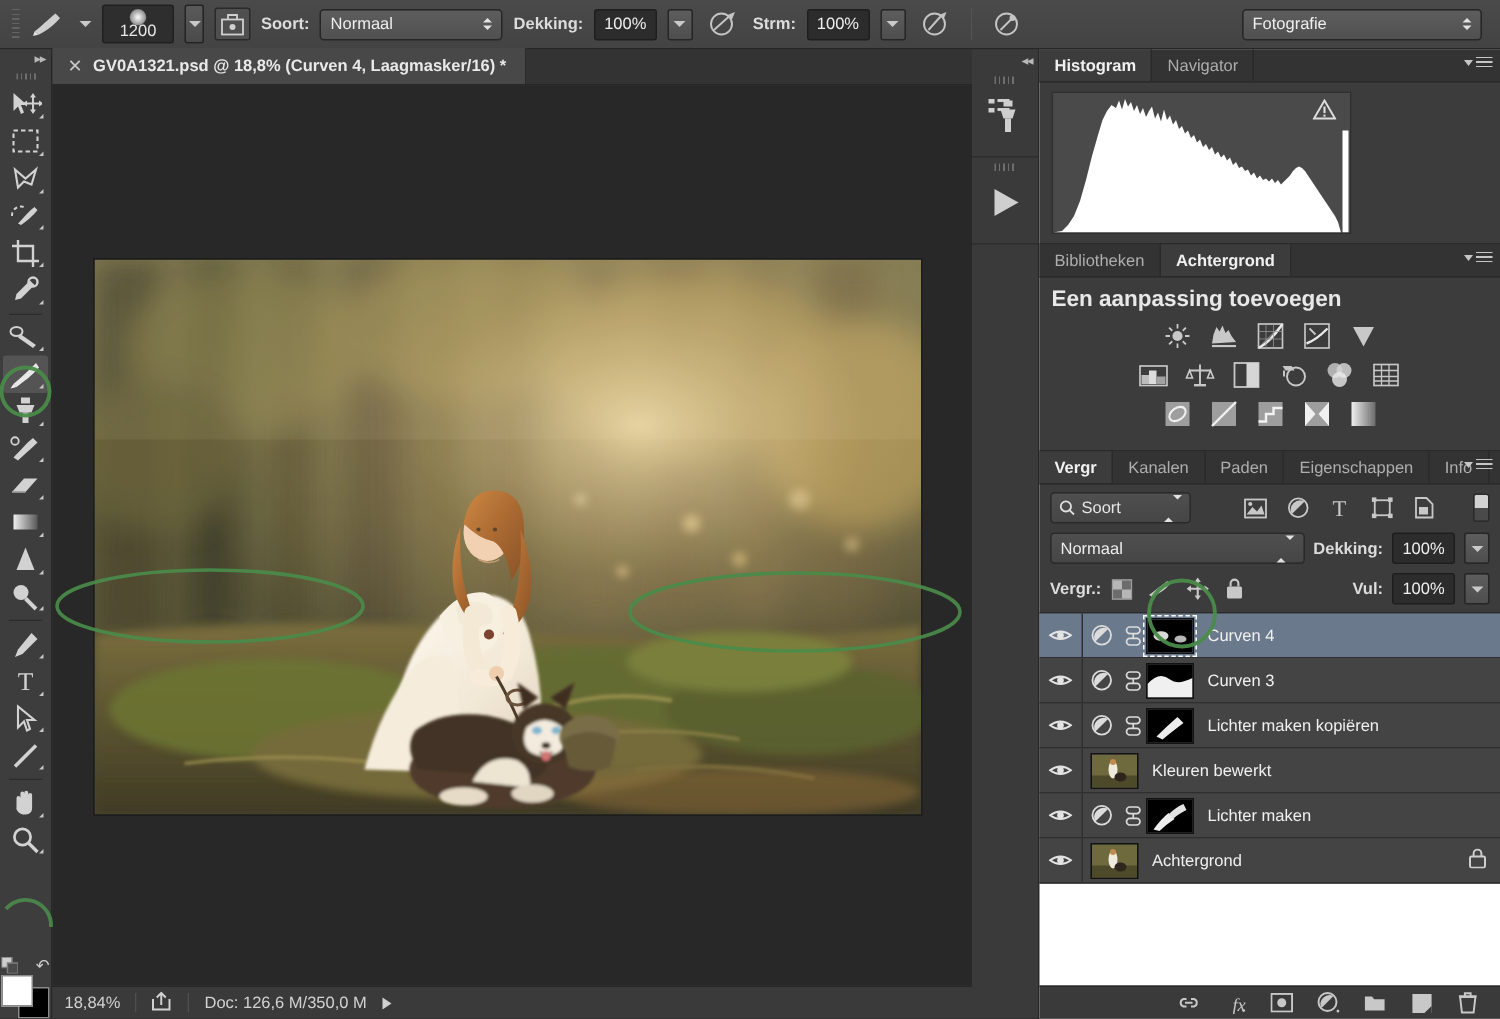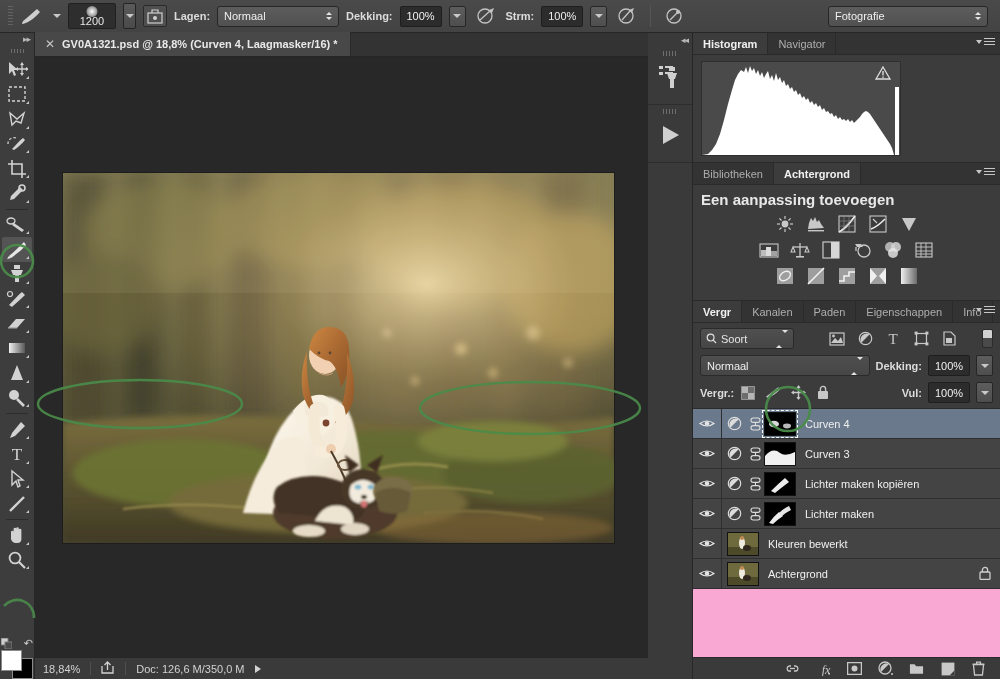--- a/index.html
+++ b/index.html
@@ -100,21 +100,21 @@
   .st-sep{width:1px;height:13px;background:#2c2c2c;border-right:1px solid #4f4f4f;}
   .tri-right{width:0;height:0;border-top:4px solid transparent;border-bottom:4px solid transparent;border-left:6px solid #d2d2d2;}
 
   
   .minidock{position:absolute;left:648px;top:33px;width:45px;height:646px;background:#3a3a3a;border-right:1px solid #272727;}
   .md-head{height:14px;display:flex;align-items:center;justify-content:flex-end;padding-right:4px;}
   .md-cell{height:58px;border-bottom:1px solid #2d2d2d;display:flex;flex-direction:column;align-items:center;padding-top:4px;}
   .md-grip{width:15px;height:5px;background:repeating-linear-gradient(to right,#6e6e6e 0 1px,transparent 1px 3px);margin-bottom:8px;}
 
   
-  .rightcol{position:absolute;left:693px;top:33px;width:307px;height:646px;background:#f9a8d4;}
+  .rightcol{position:absolute;left:693px;top:33px;width:307px;height:646px;background:#ffffff;}
   .panel{background:#3c3c3c;}
   .tabrow{height:22px;background:#333;display:flex;align-items:stretch;position:relative;border-bottom:1px solid #2a2a2a;}
   .ptab{padding:0 10px;display:flex;align-items:center;font-size:11px;color:#aeaeae;border-right:1px solid #2a2a2a;}
   .ptab.active{background:#3c3c3c;color:#f0f0f0;font-weight:bold;}
   .pmenu{position:absolute;right:5px;top:5px;display:flex;align-items:center;gap:2px;}
   .pmenu .t{width:0;height:0;border-left:3px solid transparent;border-right:3px solid transparent;border-top:4px solid #c6c6c6;}
   .pmenu .l{width:11px;height:8px;background:repeating-linear-gradient(to bottom,#c6c6c6 0 1px,transparent 1px 3px);}
 
   .histbody{height:107px;padding:6px 8px;}
   .histbox{position:relative;width:200px;height:95px;background:#4a4a4a;border:1px solid #2f2f2f;}
@@ -175,21 +175,21 @@
       </div>
 
     <div class="iconbtn framed">
       <svg width="16" height="15" viewBox="0 0 16 15">
         <rect x="1" y="4" width="14" height="10" fill="none" stroke="#d0d0d0" stroke-width="1.2"></rect>
         <path d="M5 4 L5 1 L11 1 L11 4" fill="none" stroke="#d0d0d0" stroke-width="1.2"></path>
         <circle cx="8" cy="9" r="2" fill="#d0d0d0"></circle>
       </svg>
     </div>
 
-    <span class="lbl">Lagen:</span>
+    <span class="lbl">Soort:</span>
     <div class="select" style="width:122px">
       <span>Normaal</span>
       <span class="arrows">
           <i class="ar-up"></i>
           <i class="ar-dn"></i>
         </span>
     </div>
 
     <span class="lbl">Dekking:</span>
     <div class="numfield">
@@ -988,69 +988,69 @@
           <span class="lname">Lichter maken kopiëren</span>
         </div>
 
         <div class="layer">
           <span class="eyecell">
             <svg width="16" height="11" viewBox="0 0 16 11">
                 <path d="M1 5.5 q7 -5 14 0 q-7 5 -14 0 Z" fill="none" stroke="#e4e4e4" stroke-width="1.2"></path>
                 <circle cx="8" cy="5.5" r="2.2" fill="#e4e4e4"></circle>
               </svg>
           </span>
-          <span class="adjbadge">
-            <svg width="15" height="15" viewBox="0 0 15 15">
-                <circle cx="7.5" cy="7.5" r="6.2" fill="none" stroke="#dcdcdc" stroke-width="1.2"></circle>
-            <path d="M3.3 11.7 A6.2 6.2 0 0 1 11.7 3.3 Z" fill="#dcdcdc"></path>
-              </svg>
-          </span>
-          <span class="linkcell">
-            <svg width="11" height="14" viewBox="0 0 11 14">
-                <rect x="1" y="1" width="9" height="4.4" rx="2.2" fill="none" stroke="#dcdcdc" stroke-width="1.1"></rect>
-            <rect x="1" y="8.6" width="9" height="4.4" rx="2.2" fill="none" stroke="#dcdcdc" stroke-width="1.1"></rect>
-            <path d="M5.5 5 L5.5 9" stroke="#dcdcdc" stroke-width="1.1"></path>
-              </svg>
-          </span>
-          <span class="thumb">
-            <svg width="30" height="22" viewBox="0 0 30 22">
-                <rect width="30" height="22" fill="#000"></rect>
-            <path d="M4 20 Q9 13 14 9 L18 13 Q12 17 8 21 Z" fill="#ededed"></path>
-            <path d="M14 10 Q19 5 24 3 L26 7 Q20 10 17 13 Z" fill="#e4e4e4"></path>
-              </svg>
-          </span>
-          <span class="lname">Lichter maken</span>
-        </div>
-
-        <div class="layer">
-          <span class="eyecell">
-            <svg width="16" height="11" viewBox="0 0 16 11">
-                <path d="M1 5.5 q7 -5 14 0 q-7 5 -14 0 Z" fill="none" stroke="#e4e4e4" stroke-width="1.2"></path>
-                <circle cx="8" cy="5.5" r="2.2" fill="#e4e4e4"></circle>
-              </svg>
-          </span>
           <span class="thumb" style="margin-left:5px">
             <svg width="30" height="22" viewBox="0 0 30 22">
                 <rect width="30" height="22" fill="#6f6a3e"></rect>
             <rect y="14" width="30" height="8" fill="#4c4a28"></rect>
                 <ellipse cx="14" cy="10" rx="3" ry="6" fill="#efeade"></ellipse>
             <ellipse cx="19" cy="15" rx="4" ry="3" fill="#2e251d"></ellipse>
                 <circle cx="14" cy="5" r="2" fill="#c08a50"></circle>
               </svg>
           </span>
           <span class="lname">Kleuren bewerkt</span>
         </div>
 
         <div class="layer">
           <span class="eyecell">
             <svg width="16" height="11" viewBox="0 0 16 11">
                 <path d="M1 5.5 q7 -5 14 0 q-7 5 -14 0 Z" fill="none" stroke="#e4e4e4" stroke-width="1.2"></path>
                 <circle cx="8" cy="5.5" r="2.2" fill="#e4e4e4"></circle>
               </svg>
           </span>
+          <span class="adjbadge">
+            <svg width="15" height="15" viewBox="0 0 15 15">
+                <circle cx="7.5" cy="7.5" r="6.2" fill="none" stroke="#dcdcdc" stroke-width="1.2"></circle>
+            <path d="M3.3 11.7 A6.2 6.2 0 0 1 11.7 3.3 Z" fill="#dcdcdc"></path>
+              </svg>
+          </span>
+          <span class="linkcell">
+            <svg width="11" height="14" viewBox="0 0 11 14">
+                <rect x="1" y="1" width="9" height="4.4" rx="2.2" fill="none" stroke="#dcdcdc" stroke-width="1.1"></rect>
+            <rect x="1" y="8.6" width="9" height="4.4" rx="2.2" fill="none" stroke="#dcdcdc" stroke-width="1.1"></rect>
+            <path d="M5.5 5 L5.5 9" stroke="#dcdcdc" stroke-width="1.1"></path>
+              </svg>
+          </span>
+          <span class="thumb">
+            <svg width="30" height="22" viewBox="0 0 30 22">
+                <rect width="30" height="22" fill="#000"></rect>
+            <path d="M4 20 Q9 13 14 9 L18 13 Q12 17 8 21 Z" fill="#ededed"></path>
+            <path d="M14 10 Q19 5 24 3 L26 7 Q20 10 17 13 Z" fill="#e4e4e4"></path>
+              </svg>
+          </span>
+          <span class="lname">Lichter maken</span>
+        </div>
+
+        <div class="layer">
+          <span class="eyecell">
+            <svg width="16" height="11" viewBox="0 0 16 11">
+                <path d="M1 5.5 q7 -5 14 0 q-7 5 -14 0 Z" fill="none" stroke="#e4e4e4" stroke-width="1.2"></path>
+                <circle cx="8" cy="5.5" r="2.2" fill="#e4e4e4"></circle>
+              </svg>
+          </span>
           <span class="thumb" style="margin-left:5px">
             <svg width="30" height="22" viewBox="0 0 30 22">
                 <rect width="30" height="22" fill="#6f6a3e"></rect>
             <rect y="14" width="30" height="8" fill="#4c4a28"></rect>
                 <ellipse cx="14" cy="10" rx="3" ry="6" fill="#efeade"></ellipse>
             <ellipse cx="19" cy="15" rx="4" ry="3" fill="#2e251d"></ellipse>
                 <circle cx="14" cy="5" r="2" fill="#c08a50"></circle>
               </svg>
           </span>
           <span class="lname">Achtergrond</span>

